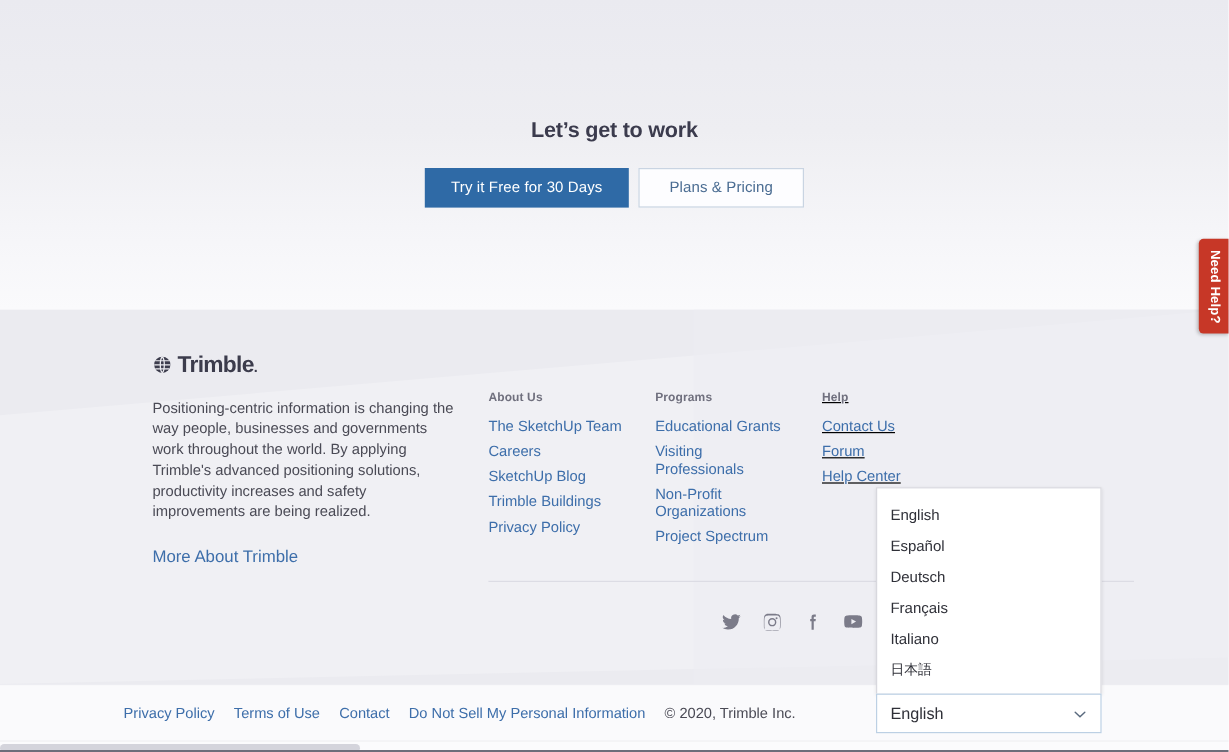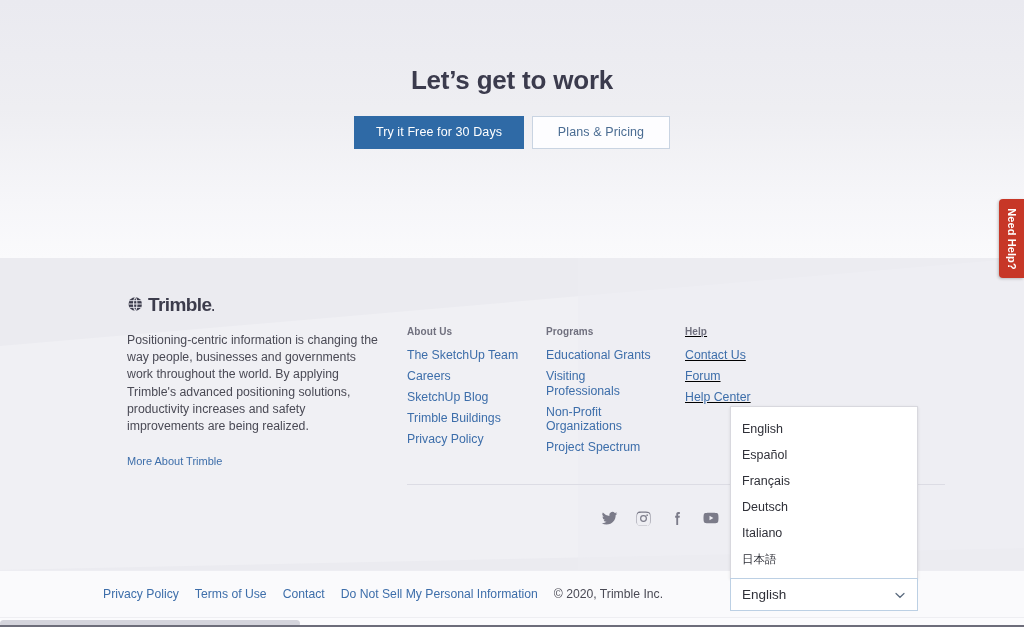--- a/index.html
+++ b/index.html
@@ -20,22 +20,22 @@
   .hero {
     position: absolute;
     left: 0; top: 0; width: 1024px; height: 258px;
     background: linear-gradient(180deg, #eaeaf0 0%, #eeeef2 42%, #f6f6f9 78%, #fafafc 100%);
   }
   .hero-inner {
     position: absolute; left: 0; top: 0; width: 100%;
     text-align: center;
   }
   .hero-title {
-    margin-top: 66px;
-    font-size: 26px;
+    margin-top: 99px;
+    font-size: 18px;
     font-weight: bold;
     letter-spacing: -0.2px;
     color: #3b3b4d;
     line-height: 1.1;
   }
   .cta-row {
     margin-top: 21px;
     display: flex;
     justify-content: center;
     align-items: flex-start;
@@ -97,21 +97,21 @@
   .brand-word .dot { font-size: 12px; }
   .brand-text {
     margin-top: 18px;
     font-size: 12.3px;
     line-height: 17.2px;
     color: #4a4a55;
   }
   .brand-link {
     display: inline-block;
     margin-top: 20px;
-    font-size: 11px;
+    font-size: 14px;
     color: #3d6eaa;
     text-decoration: none;
     cursor: pointer;
   }
 
   
   .cols {
     position: absolute; left: 383px; top: 68px;
     display: flex;
     width: 560px;
@@ -374,22 +374,22 @@
       <a>Terms of Use</a>
       <a>Contact</a>
       <a>Do Not Sell My Personal Information</a>
       <span class="copy">© 2020, Trimble Inc.</span>
     </div>
   </div>
 
   <div class="lang-menu">
     <div class="lang-option">English</div>
     <div class="lang-option">Español</div>
+    <div class="lang-option">Deutsch</div>
     <div class="lang-option">Français</div>
-    <div class="lang-option">Deutsch</div>
     <div class="lang-option">Italiano</div>
     <div class="lang-option cjk">日本語</div>
   </div>
 
   <div class="lang-select">
     <span class="lang-value">English</span>
     <svg class="lang-caret" viewBox="0 0 12 12">
       <path d="M2 4.5 L6 8.3 L10 4.5" stroke="#5a6a7e" stroke-width="1.2" fill="none" stroke-linecap="round"></path>
     </svg>
   </div>

